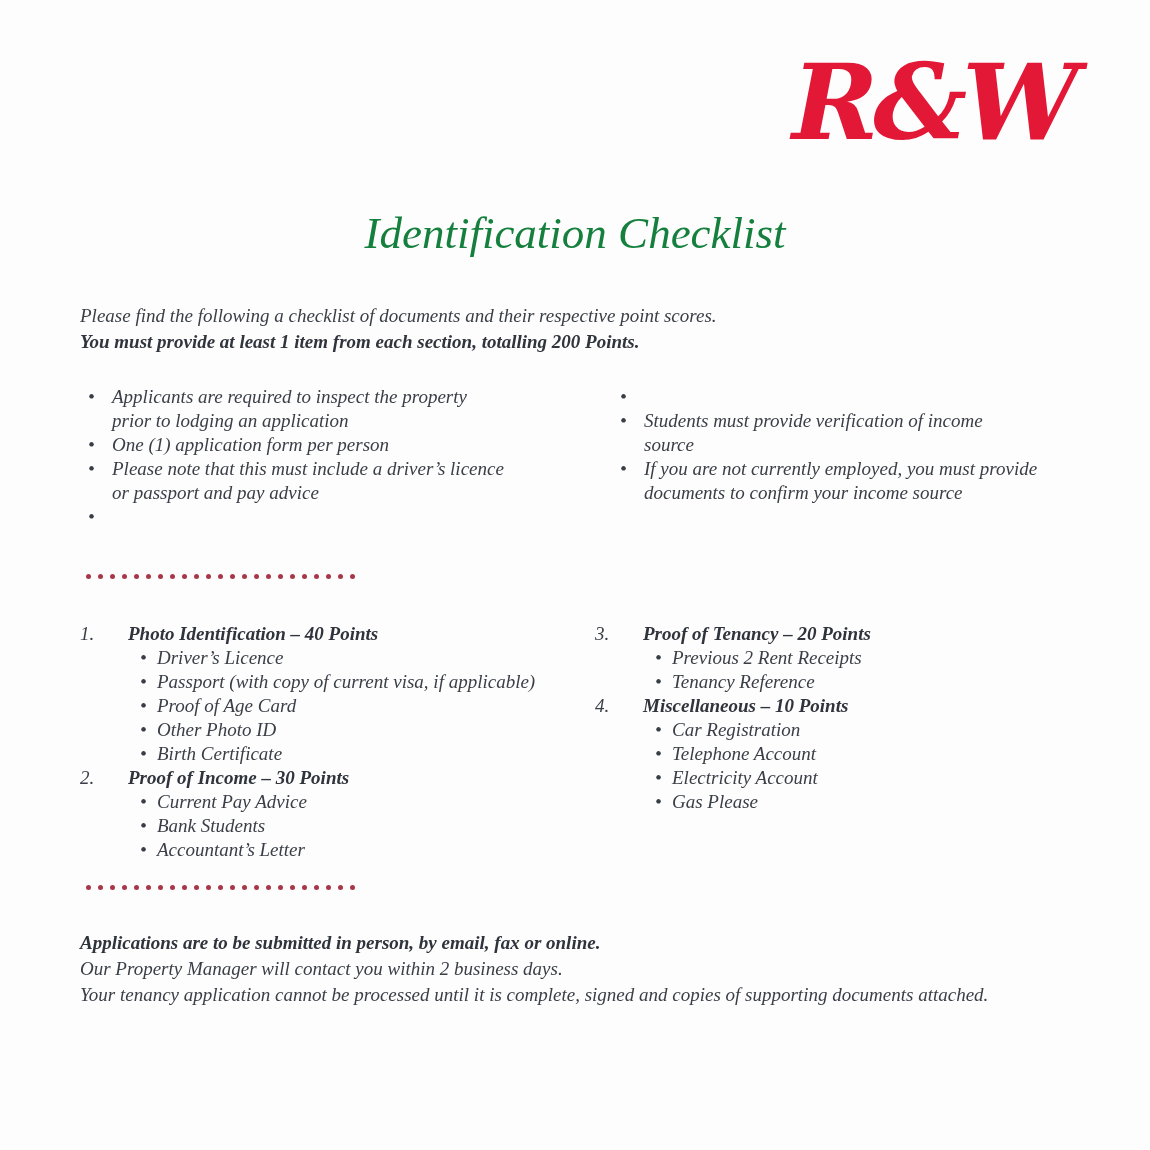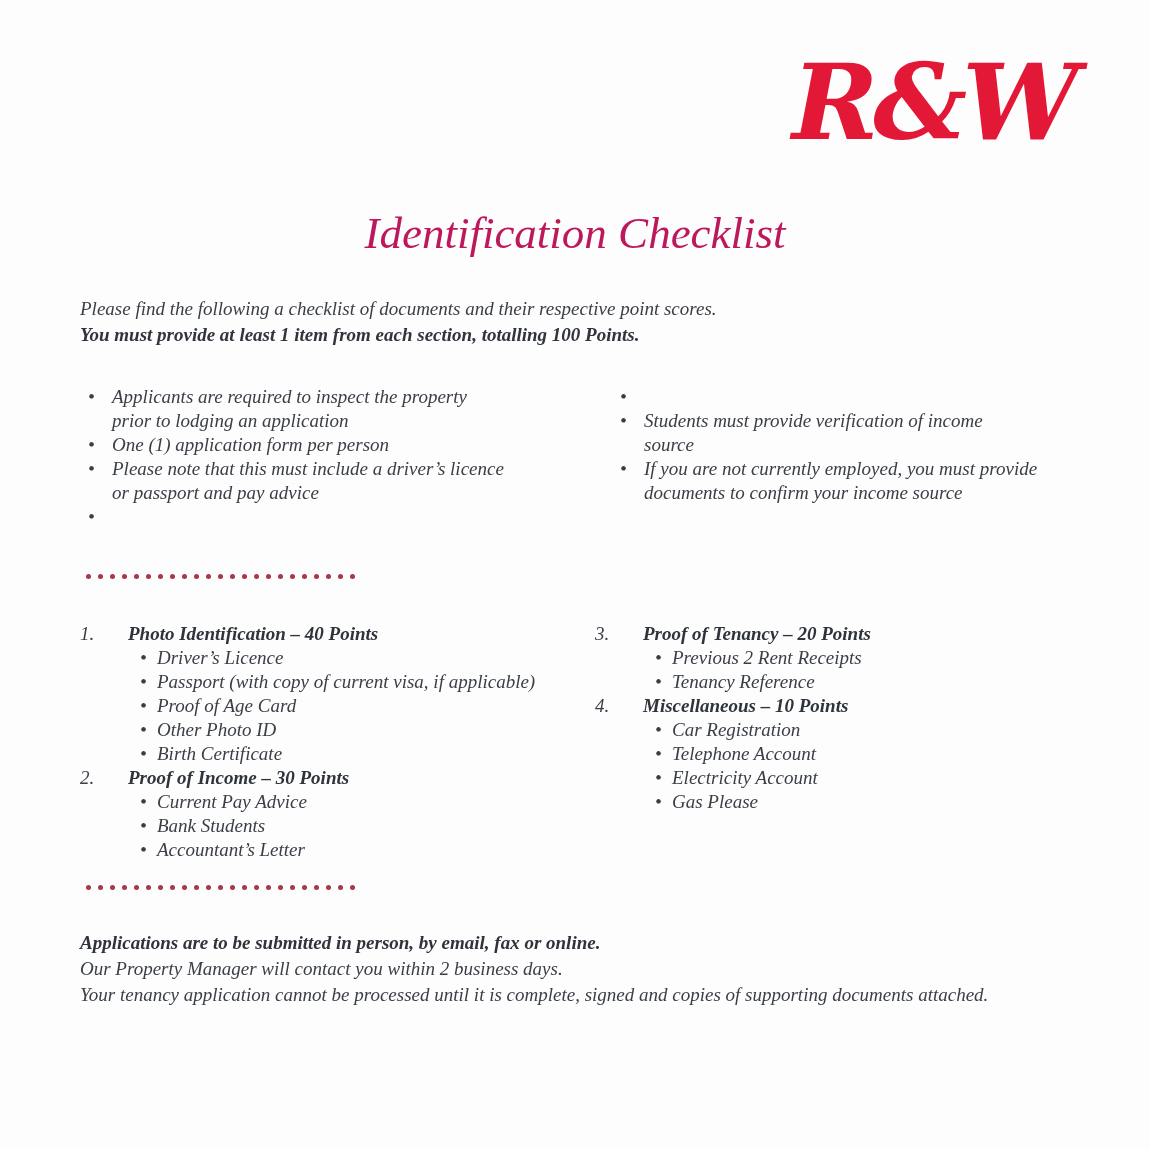--- a/index.html
+++ b/index.html
@@ -34,25 +34,25 @@
   
   .title {
     position: absolute;
     top: 205px;
     left: 0;
     width: 100%;
     text-align: center;
     font-size: 45px;
     line-height: 56px;
     font-weight: 400;
-    color: #be185d;
+    color: #15803d;
   }
 
   
-  .intro { position: absolute; top: 296px; left: 80px; right: 77px; line-height: 26px; }
+  .intro { position: absolute; top: 303px; left: 80px; right: 77px; line-height: 26px; }
   .intro .bold-line { font-weight: bold; color: #30343c; }
 
   
   .notes { position: absolute; top: 385px; left: 80px; right: 60px; display: flex; }
   .notes-col-left { flex: 0 0 532px; }
   .notes-col-right { flex: 1; }
   .bullet { display: flex; align-items: flex-start; }
   .bullet .bmark { flex: 0 0 8px; margin-left: 8px; margin-right: 16px; }
   .bullet .btext { white-space: pre-line; }
 
@@ -83,21 +83,21 @@
 <div class="page">
 
   <div class="logo" style="color: rgb(227, 24, 55);">
     <span>R&amp;W</span>
   </div>
 
   <h1 class="title">Identification Checklist</h1>
 
   <div class="intro">
     <div>Please find the following a checklist of documents and their respective point scores.</div>
-    <div class="bold-line">You must provide at least 1 item from each section, totalling 100 Points.</div>
+    <div class="bold-line">You must provide at least 1 item from each section, totalling 200 Points.</div>
   </div>
 
   <div class="notes">
     <div class="notes-col-left">
       <div class="bullet">
         <span class="bmark">•</span>
         <span class="btext">Applicants are required to inspect the property
 prior to lodging an application</span>
       </div>
       <div class="bullet">

